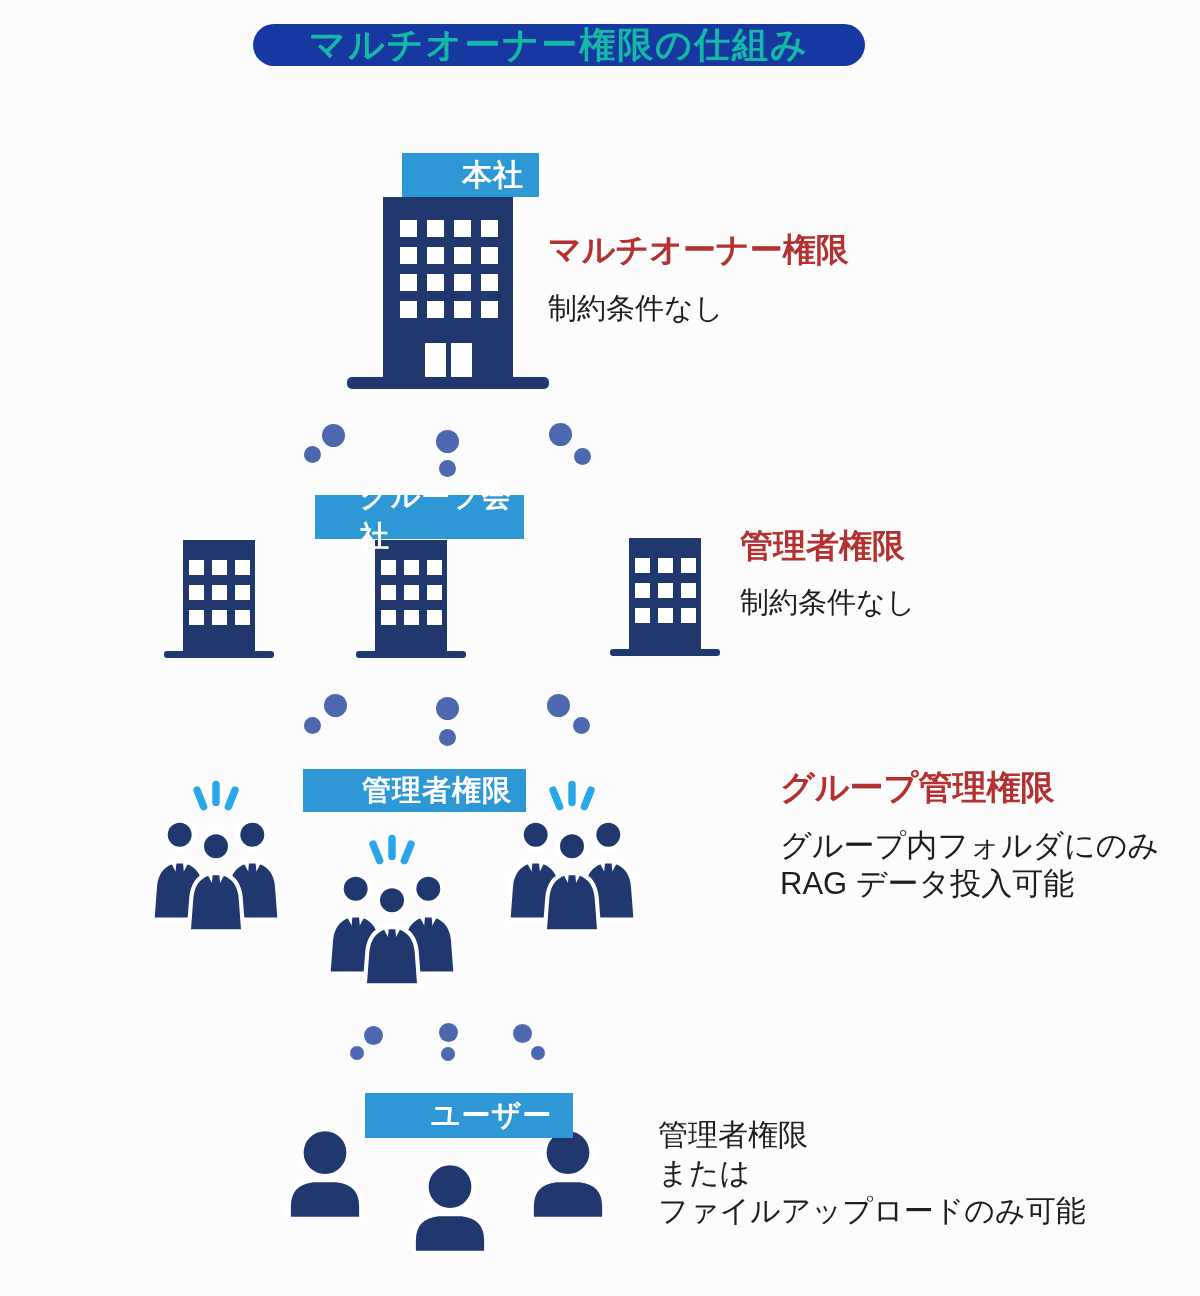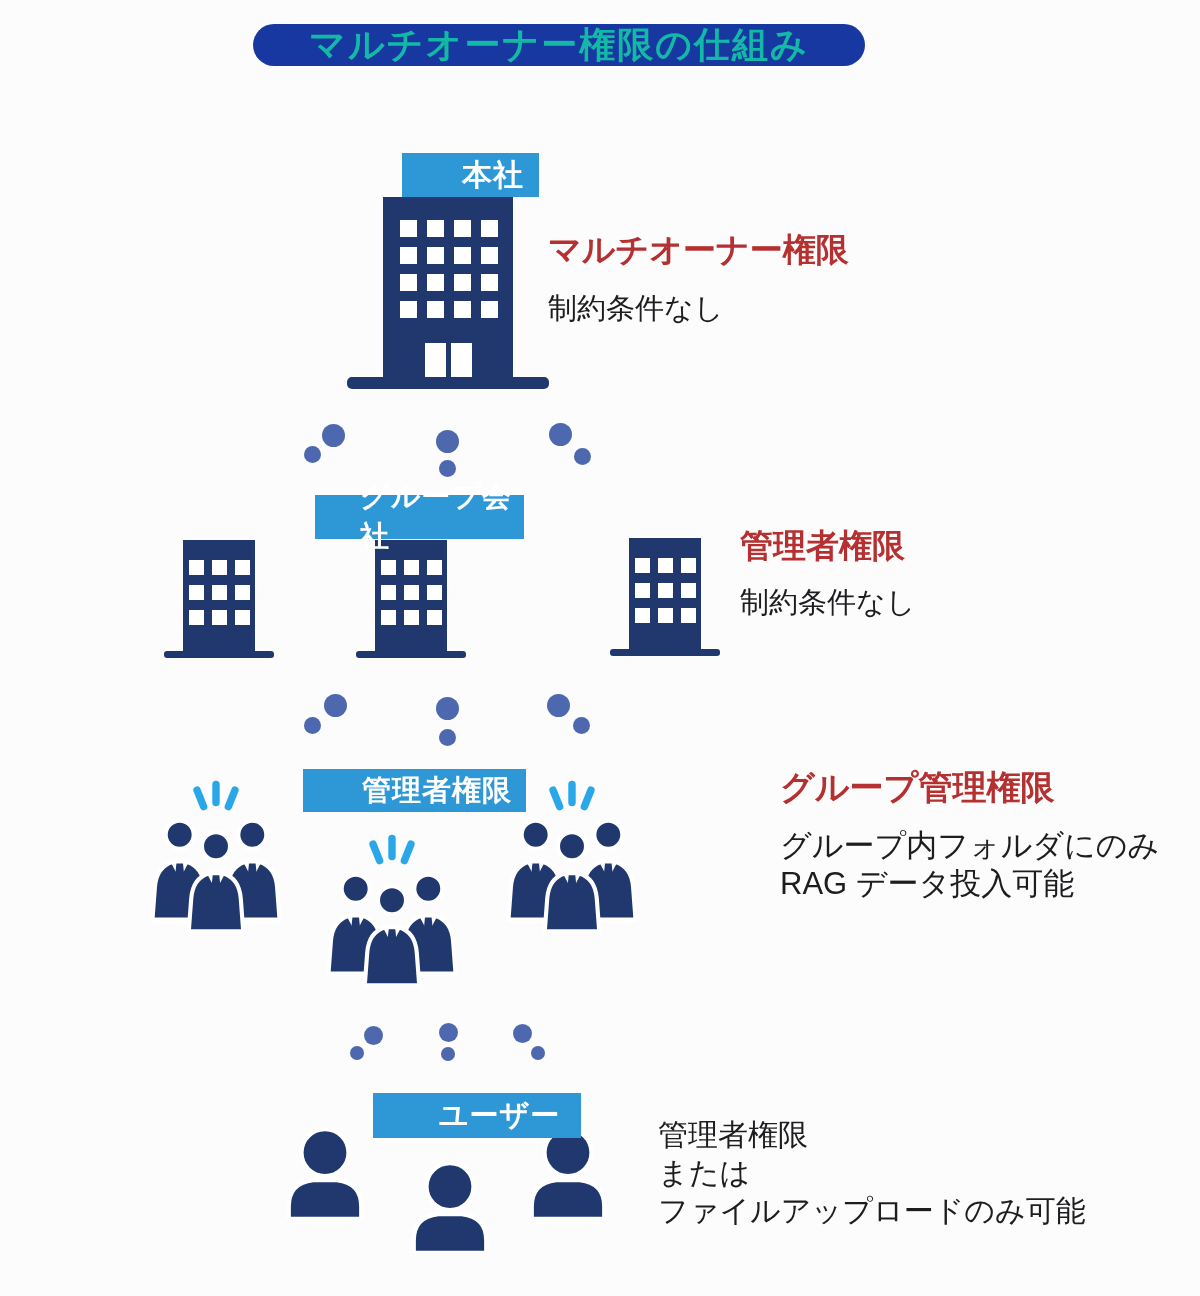--- a/index.html
+++ b/index.html
@@ -23,21 +23,21 @@
     font-size:36px;font-weight:800;letter-spacing:2px;
   }
   .tag{
     position:absolute;background:var(--label-blue);color:#fff;
     display:flex;align-items:center;justify-content:center;
     font-weight:800;z-index:5;letter-spacing:1px;padding-left:45px;
   }
   .tag.hq{left:402px;top:153px;width:92px;height:44px;font-size:30px;}
   .tag.gc{left:315px;top:495px;width:164px;height:44px;font-size:29px;}
   .tag.ig{left:303px;top:769px;width:178px;height:43px;font-size:29px;}
-  .tag.us{left:373px;top:1093px;width:163px;height:45px;font-size:29px;}
+  .tag.us{left:365px;top:1093px;width:163px;height:45px;font-size:29px;}
   .note{position:absolute;z-index:4;}
   .note .heading{color:var(--heading-red);font-weight:800;}
   .note .ln{color:var(--ink);}
   .note1{left:548px;top:228px;}
   .note1 .heading{font-size:33px;}
   .note1 .ln{font-size:29px;margin-top:16px;}
   .note2{left:740px;top:524px;}
   .note2 .heading{font-size:33px;}
   .note2 .ln{font-size:29px;margin-top:14px;}
   .note3{left:780px;top:765px;}

